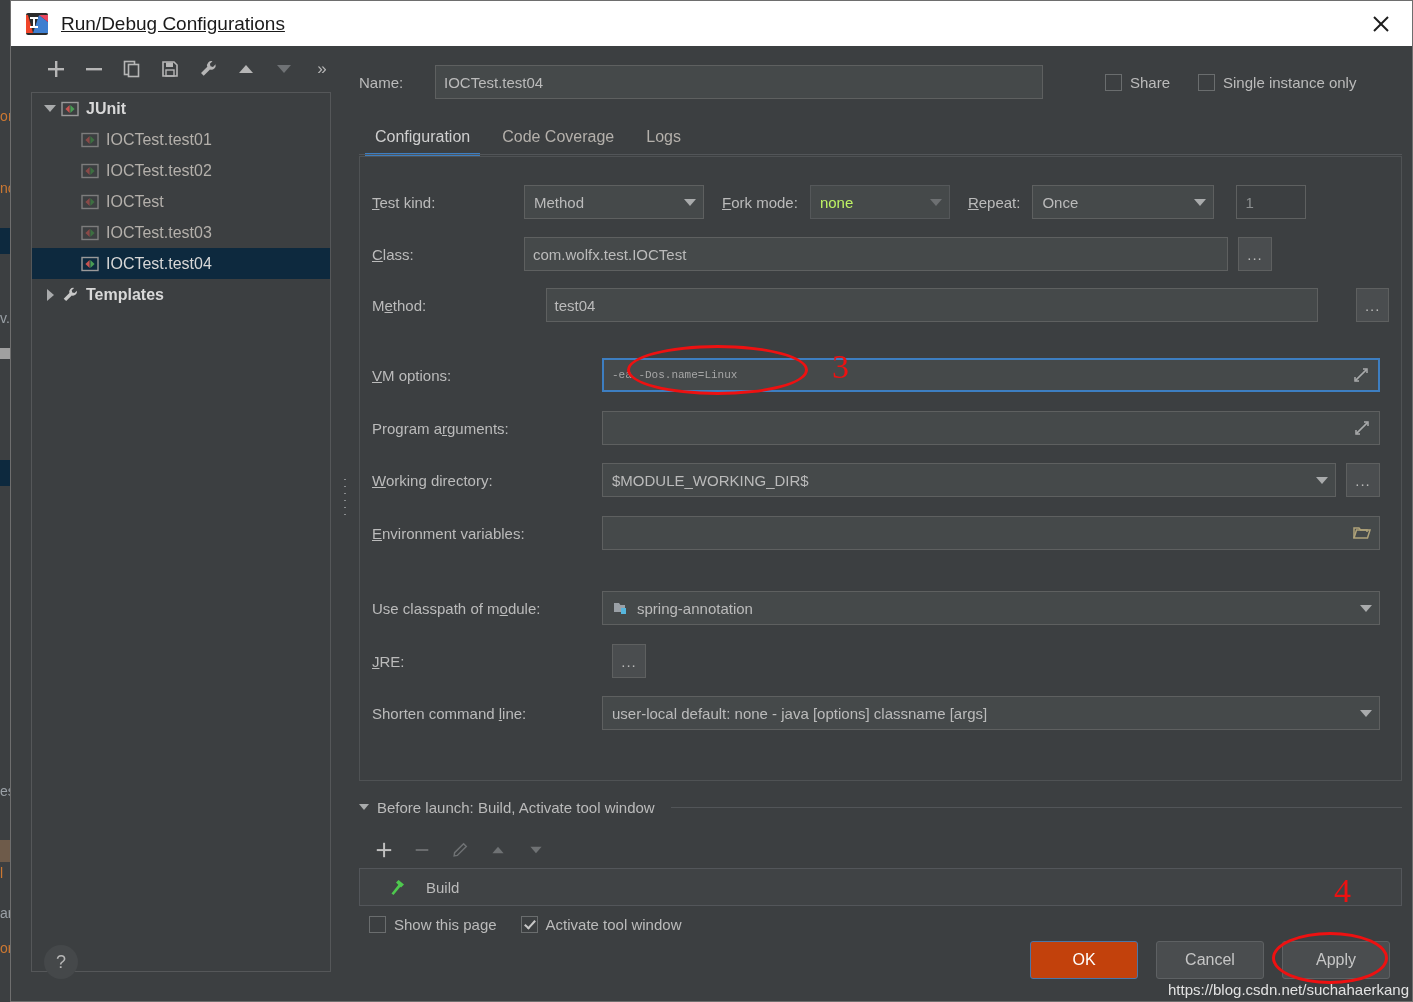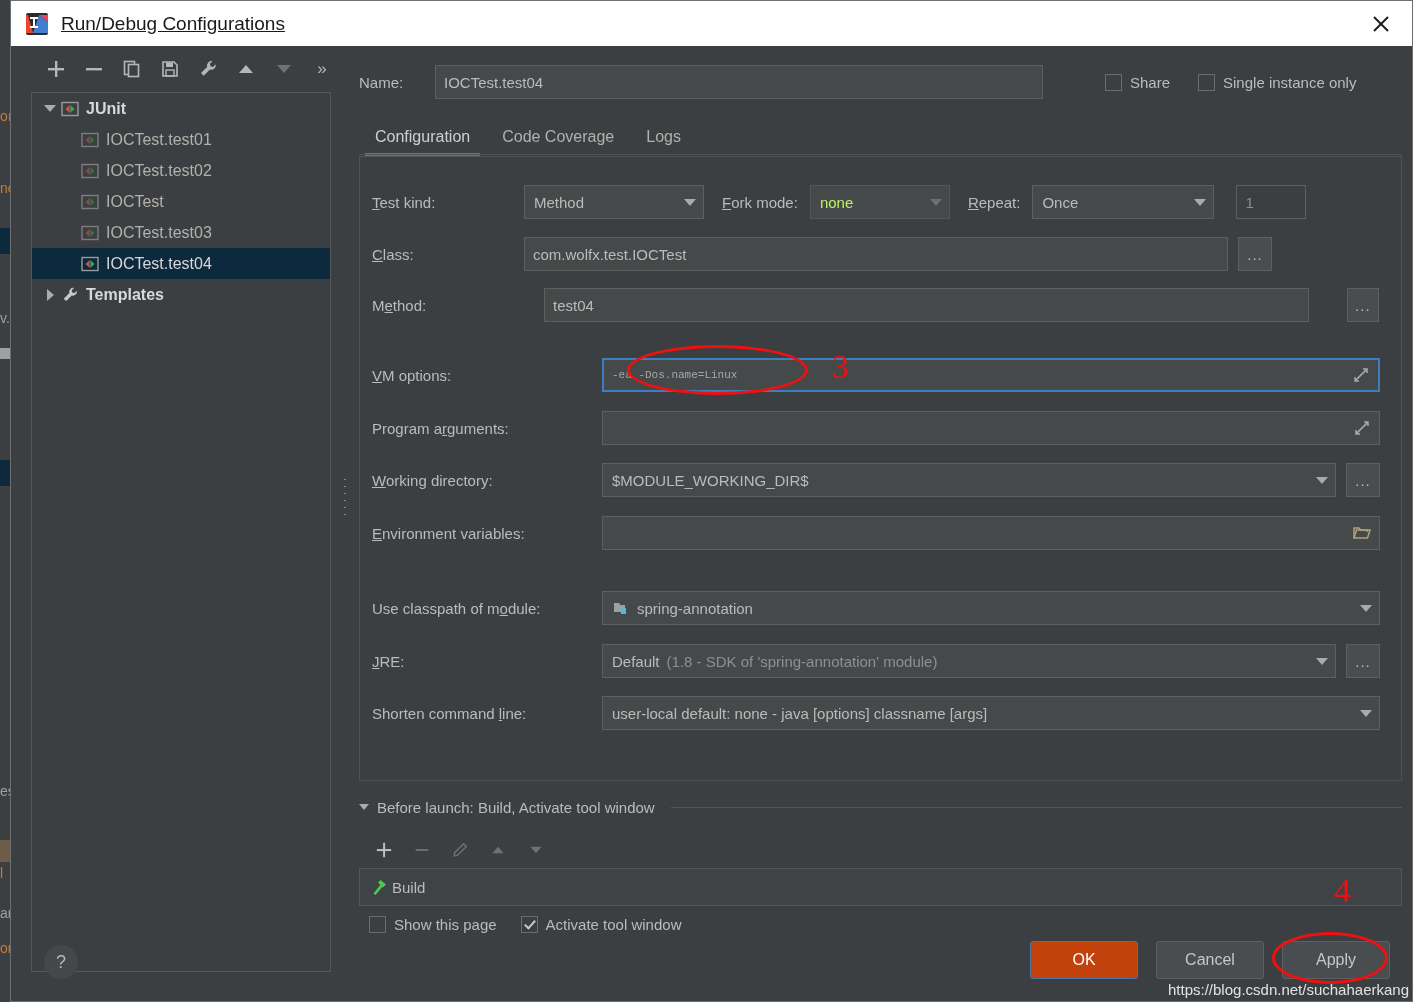--- a/index.html
+++ b/index.html
@@ -336,22 +336,22 @@
     cursor: default;
   }
   .bl-list {
     position: absolute;
     left: 8px; top: 822px;
     right: 0; height: 38px;
     background: #404345;
     border: 1px solid #53565a;
     box-sizing: border-box;
     display: flex; align-items: center;
-    padding-left: 10px;
-    gap: 4px;
+    padding-left: 28px;
+    gap: 20px;
   }
   .bl-checks {
     position: absolute;
     left: 18px; top: 870px;
     display: flex; align-items: center;
     gap: 24px;
   }
   
   .btn {
     height: 38px;
@@ -646,21 +646,21 @@
           </span>
           <span class="field ro" style="width:70px; margin-left:22px; color:#8c8f90;">1</span>
         </div>
 
         <div class="row" style="left:12px; top:80px; right:12px;">
           <span class="lbl" style="width:152px;"><u>C</u>lass:</span>
           <span class="field" style="width:704px;">com.wolfx.test.IOCTest</span>
           <span class="browse" style="margin-left:10px;">...</span>
         </div>
 
-        <div class="row" style="left:12px; top:131px; right:22px;gap:28px;">
+        <div class="row" style="left:12px; top:131px; right:12px;gap:28px;">
           <span class="lbl" style="width:152px;">M<u>e</u>thod:</span>
           <span class="field" style="width:806px;">test04</span>
           <span class="browse" style="margin-left:10px;">...</span>
         </div>
 
         <div class="row" style="left:12px; top:201px; right:12px;">
           <span class="lbl" style="width:230px;"><u>V</u>M options:</span>
           <span class="field focused mono" style="width:778px; position:relative;">
             <span>-ea -Dos.name=Linux</span>
             <span class="expandicon">
@@ -720,27 +720,20 @@
             </span>
             <span>spring-annotation</span>
             <span class="arr">
                 <span class="tri-down"></span>
               </span>
           </span>
         </div>
 
         <div class="row" style="left:12px; top:487px; right:12px;">
           <span class="lbl" style="width:230px;"><u>J</u>RE:</span>
-          <span class="combo" style="width:734px;">
-            <span>Default</span>
-            <span style="margin-left:7px;color:#8d9092;">(1.8 - SDK of 'spring-annotation' module)</span>
-            <span class="arr">
-                <span class="tri-down"></span>
-              </span>
-          </span>
           <span class="browse" style="margin-left:10px;">...</span>
         </div>
 
         <div class="row" style="left:12px; top:539px; right:12px;">
           <span class="lbl" style="width:230px;">Shorten command <u>l</u>ine:</span>
           <span class="combo" style="width:778px;">
             <span>user-local default: none - java [options] classname [args]</span>
             <span class="arr">
                 <span class="tri-down"></span>
               </span>

